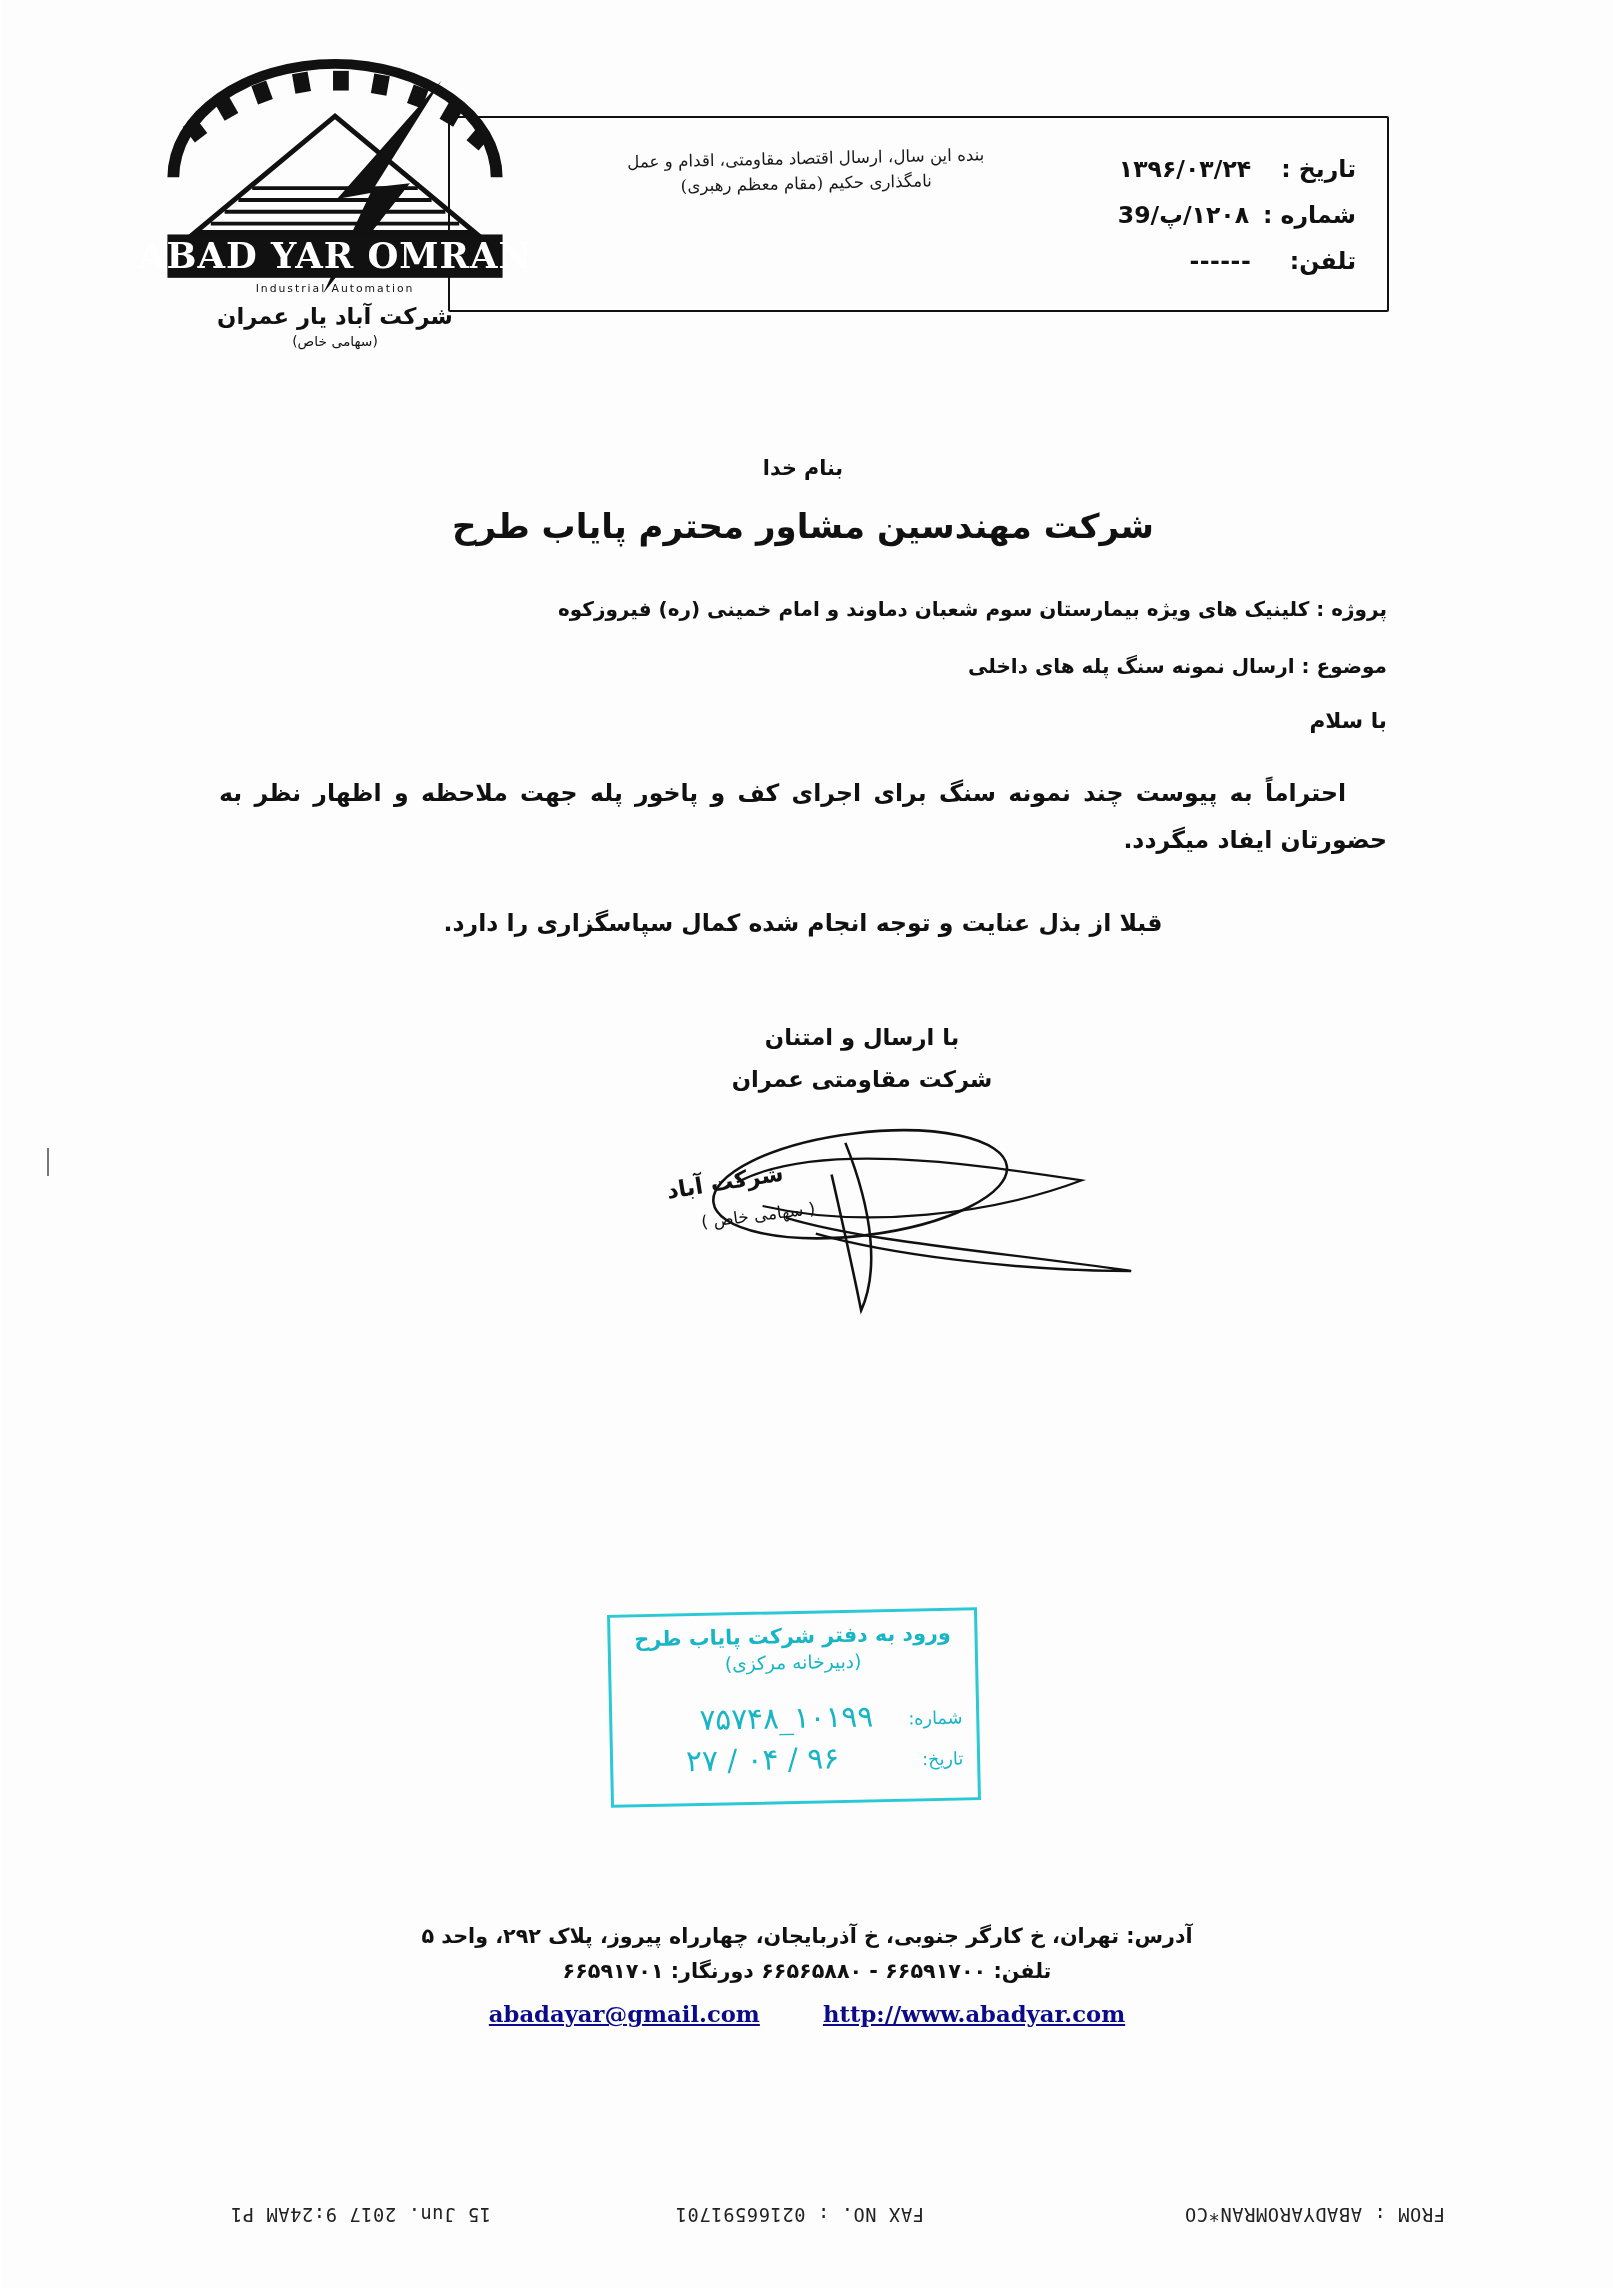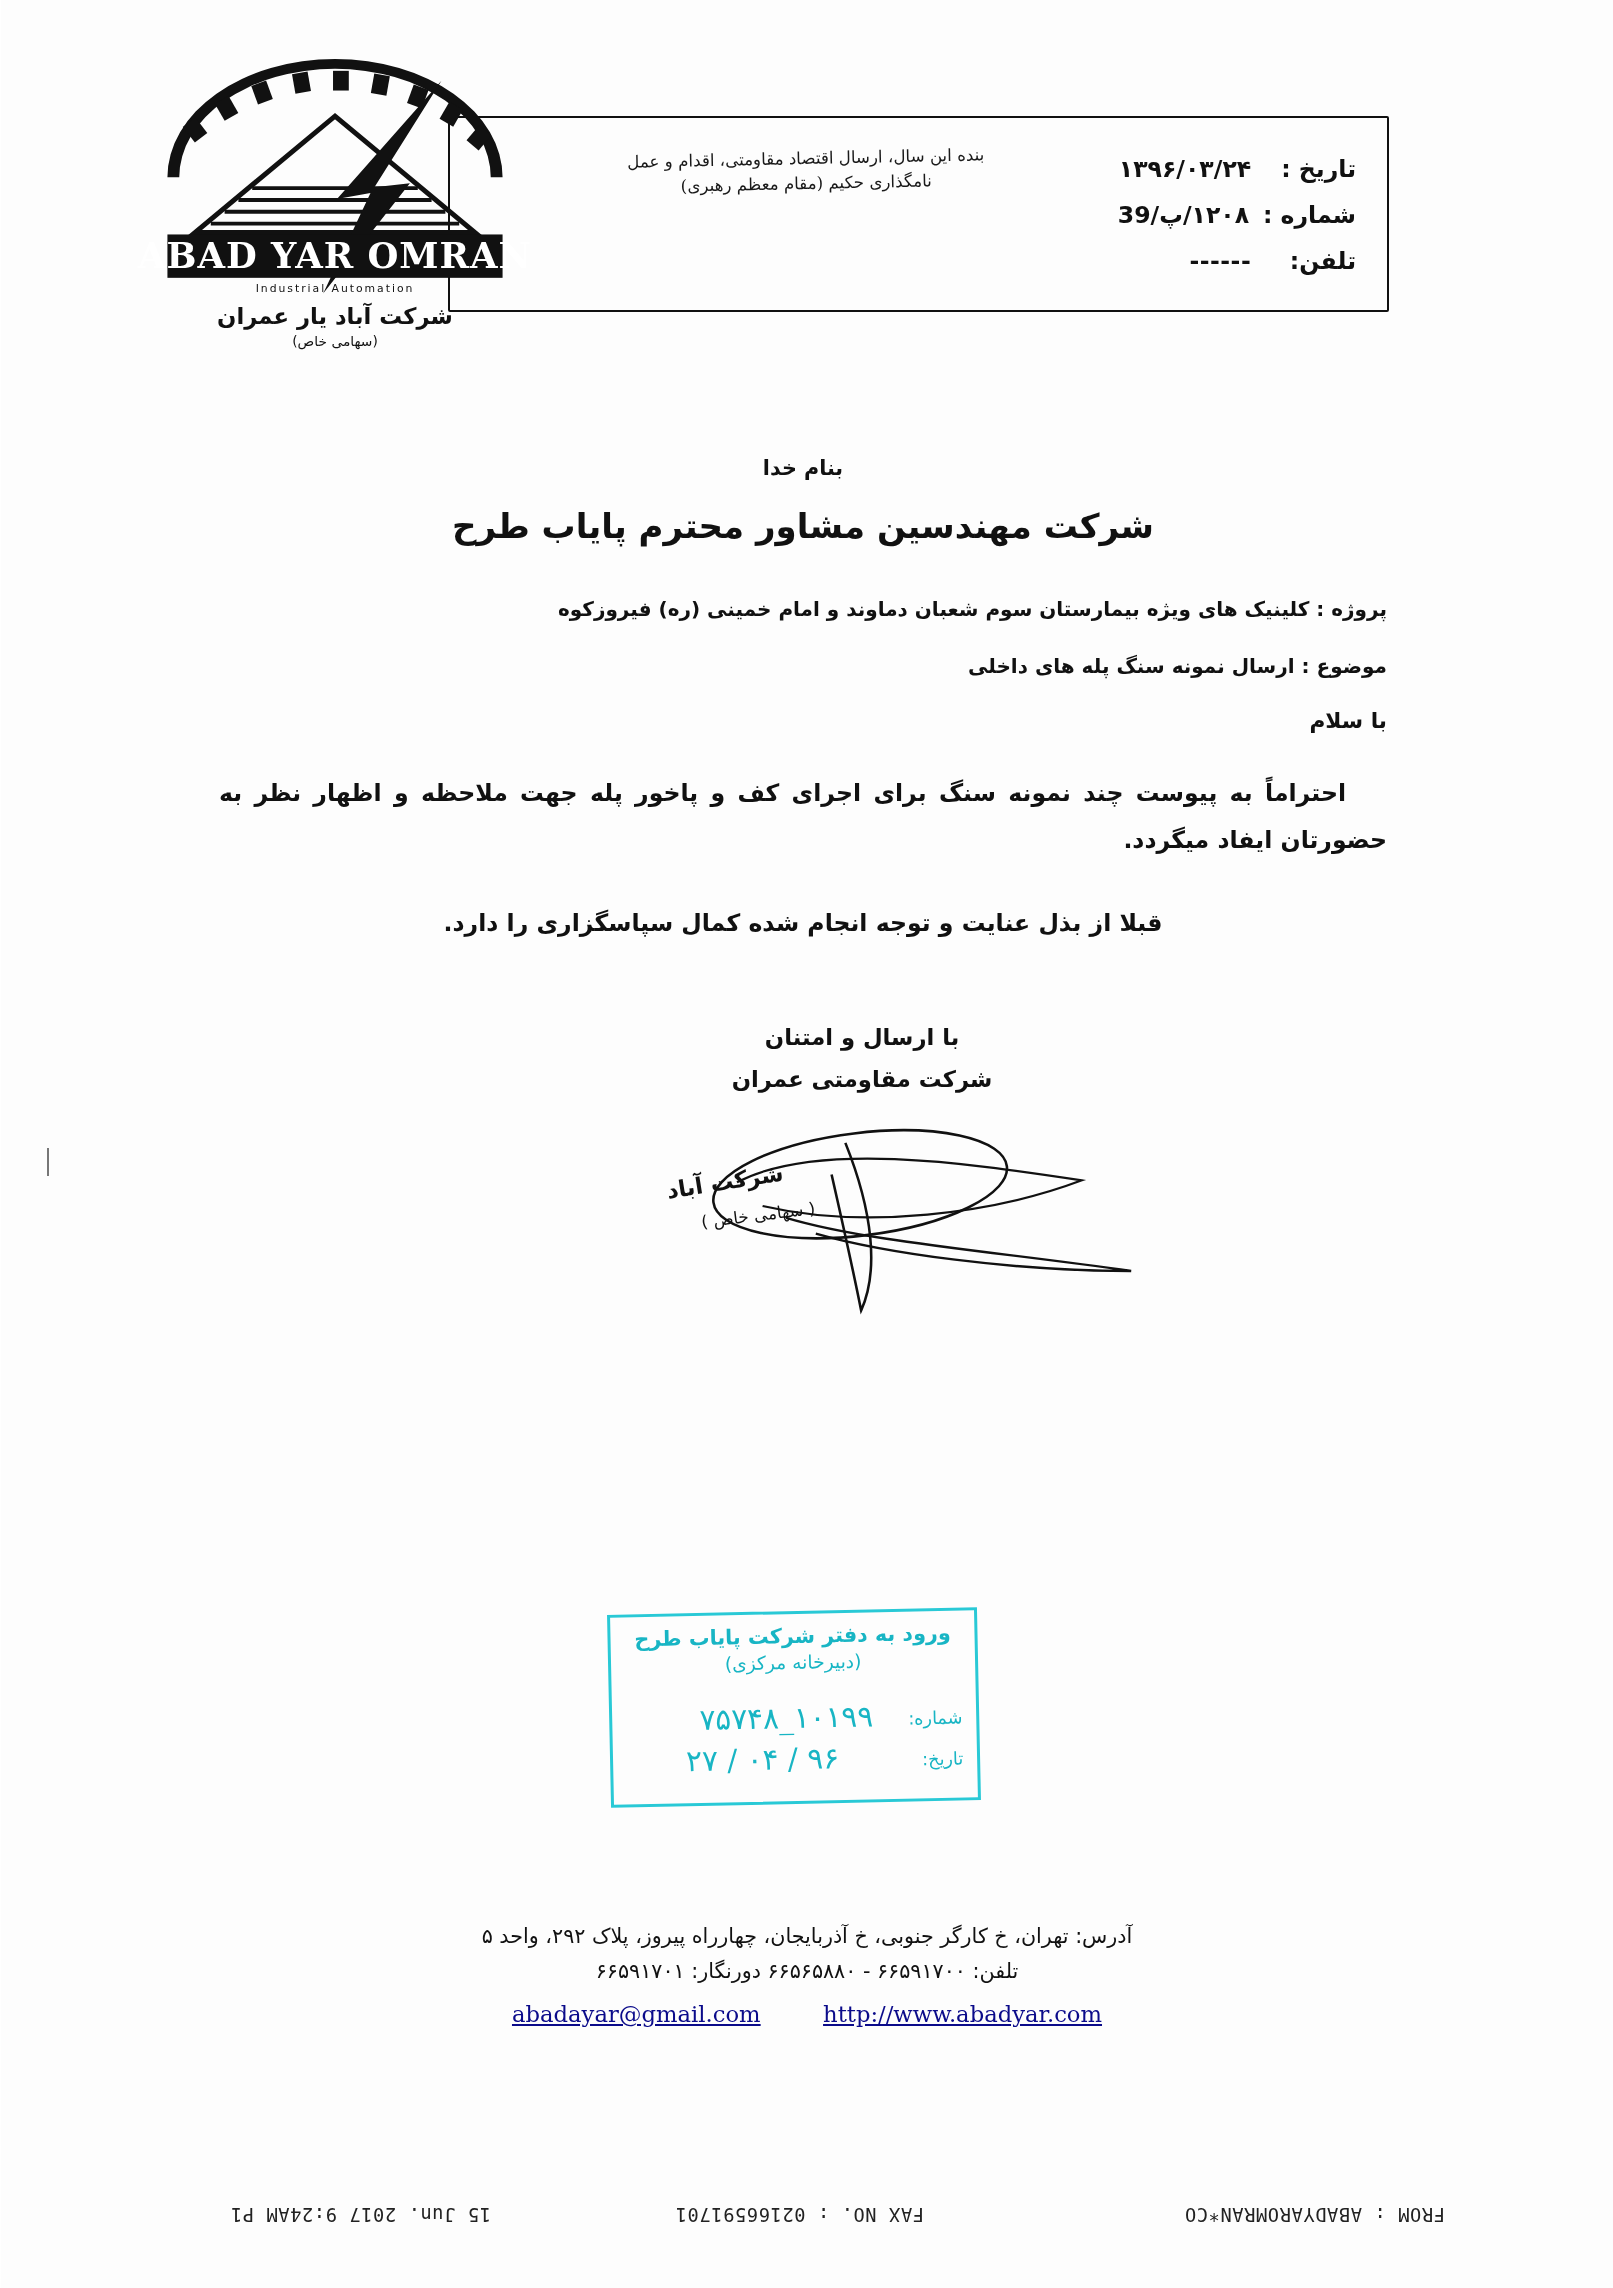--- a/index.html
+++ b/index.html
@@ -204,21 +204,21 @@
 
   
   .footer {
     position: absolute;
     bottom: 254px;
     left: 0;
     right: 0;
     text-align: center;
     direction: rtl;
     font-size: 20.7px;
-    font-weight: normal;
+    font-weight: bold;
     line-height: 1.7;
   }
   .footer .links {
     margin-top: 5.9px;
     direction: ltr;
     font-family: "DejaVu Serif", "Liberation Serif", serif;
     font-size: 22.7px;
   }
   .footer .links a {
     color: #0b0b8a;

